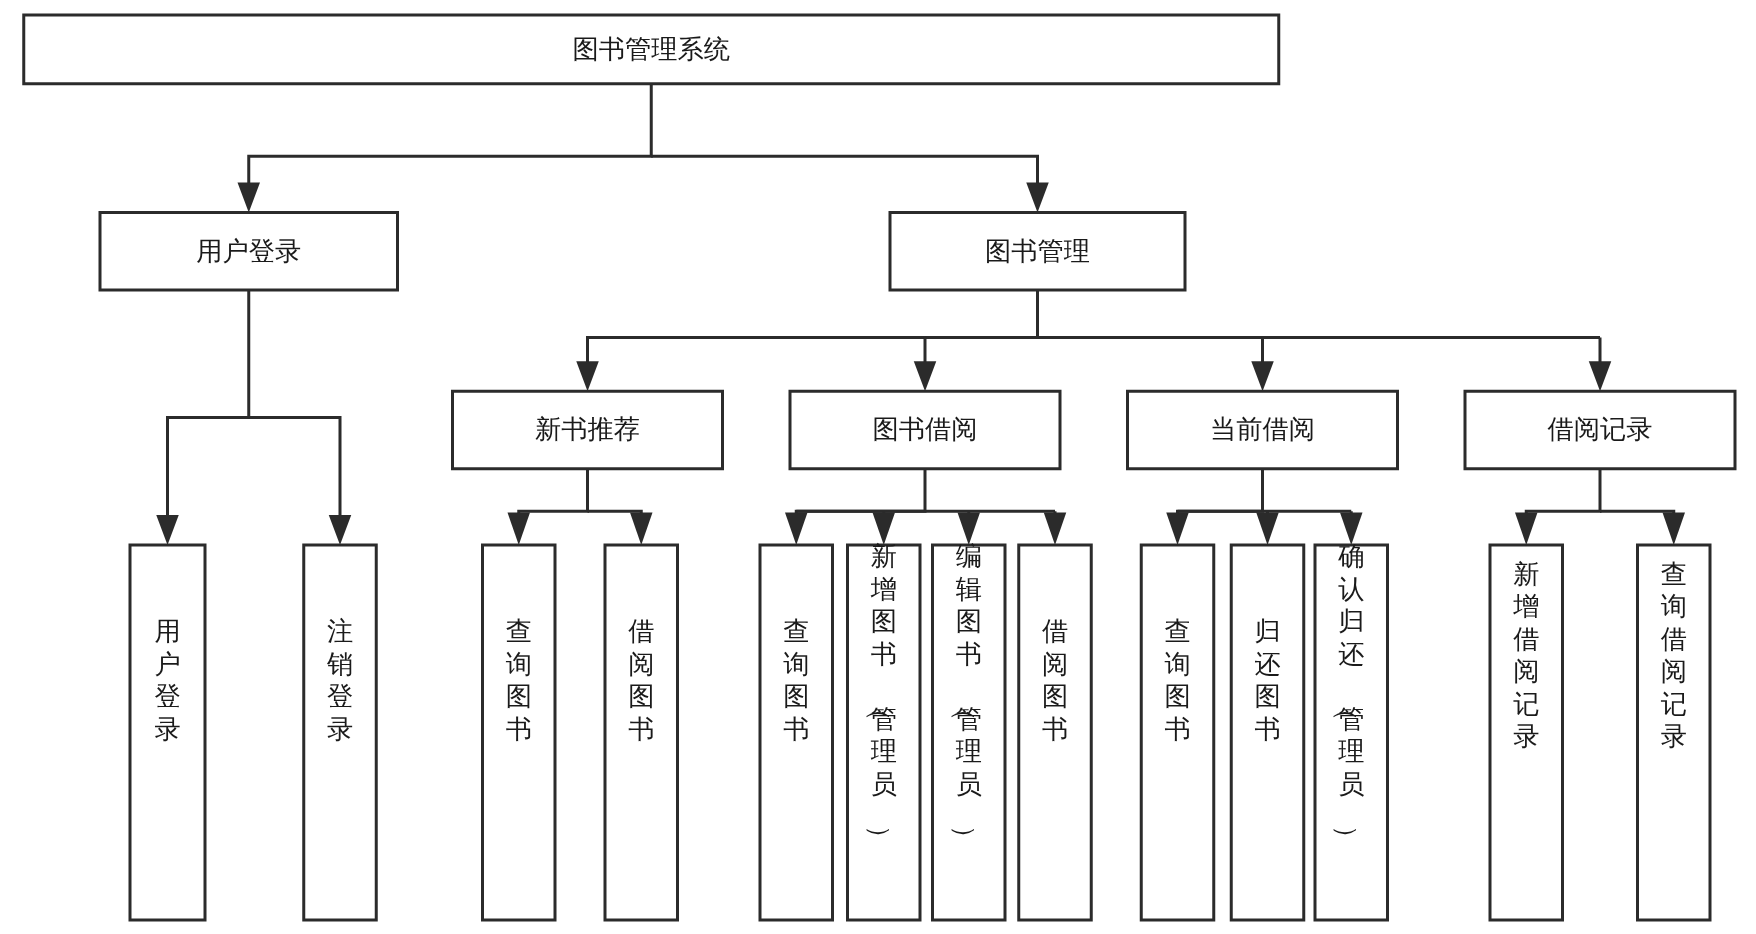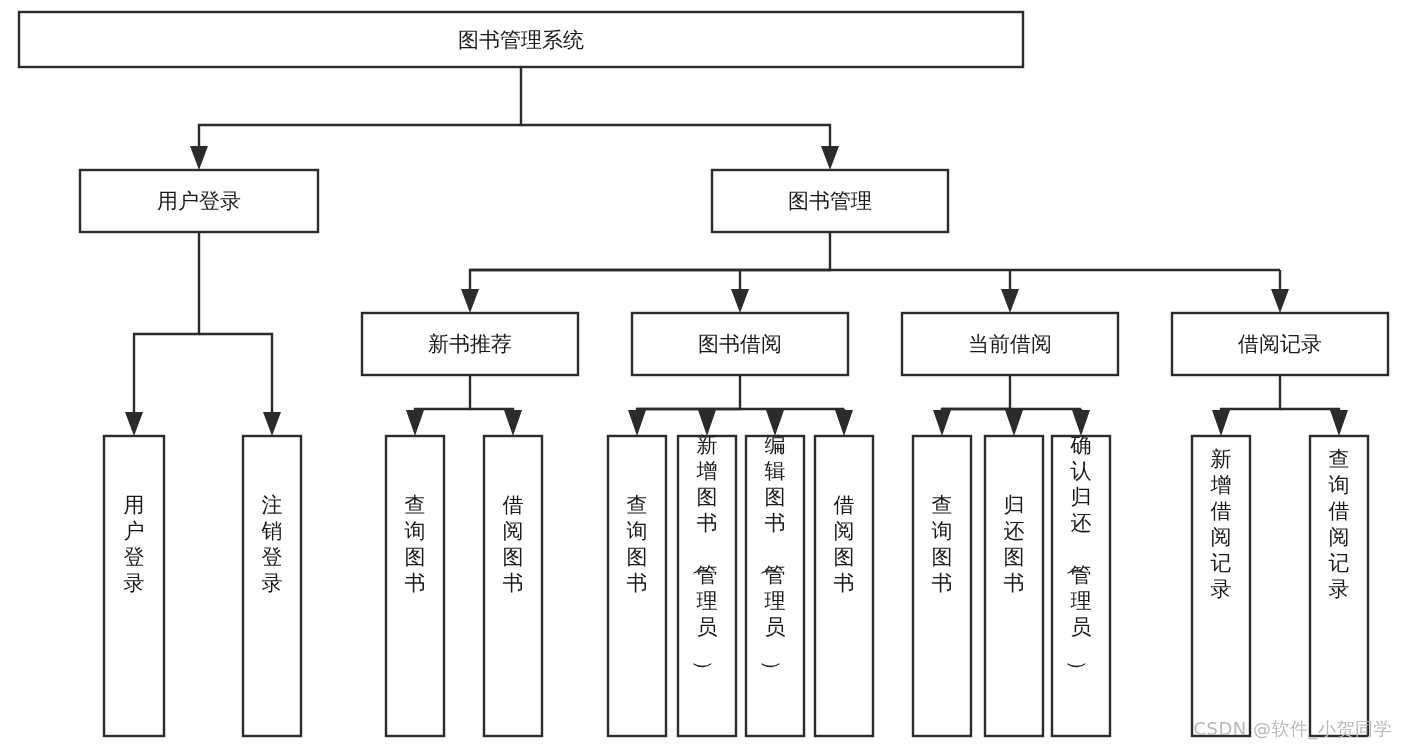--- a/index.html
+++ b/index.html
@@ -214,14 +214,13 @@
       <rect class="node-box" x="1192" y="436" width="58" height="300"></rect>
       <text class="node-label-vertical"><tspan x="1221" y="466">新</tspan><tspan x="1221" y="492">增</tspan><tspan x="1221" y="518">借</tspan><tspan x="1221" y="544">阅</tspan><tspan x="1221" y="570">记</tspan><tspan x="1221" y="596">录</tspan></text>
     </g>
     <g>
       <rect class="node-box" x="1310" y="436" width="58" height="300"></rect>
       <text class="node-label-vertical"><tspan x="1339" y="466">查</tspan><tspan x="1339" y="492">询</tspan><tspan x="1339" y="518">借</tspan><tspan x="1339" y="544">阅</tspan><tspan x="1339" y="570">记</tspan><tspan x="1339" y="596">录</tspan></text>
     </g>
 
   </svg>
 
-  <div class="watermark">CSDN @软件_小贺同学</div>
 </div>
 
 </body></html>

